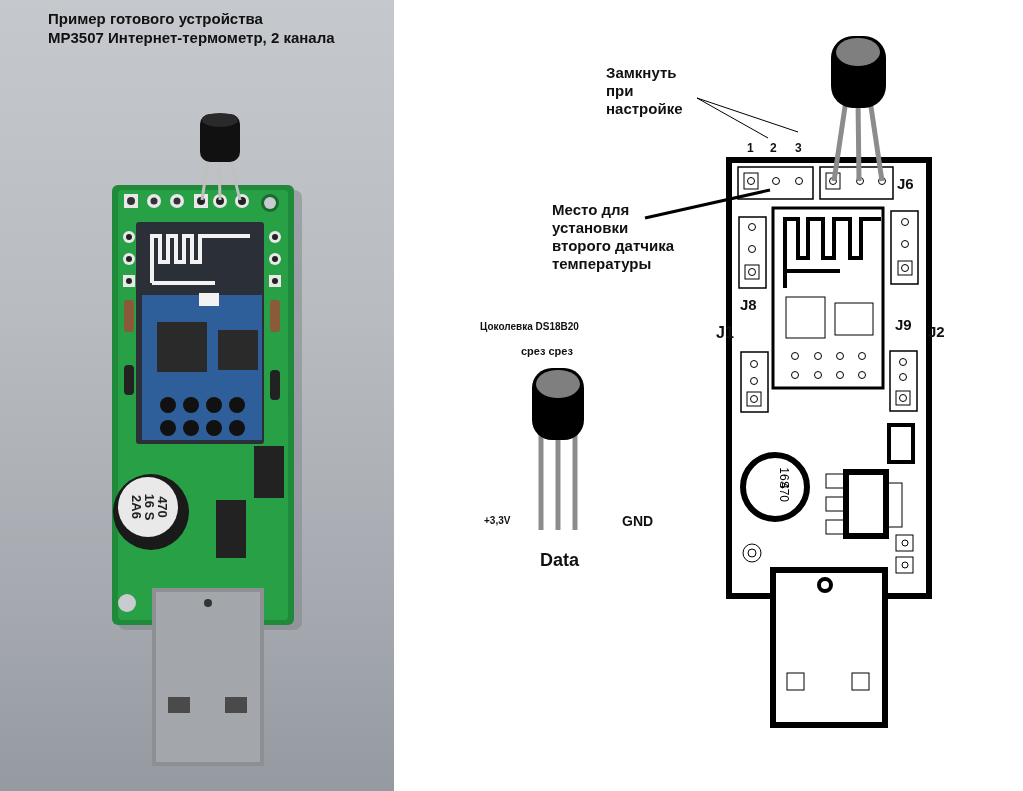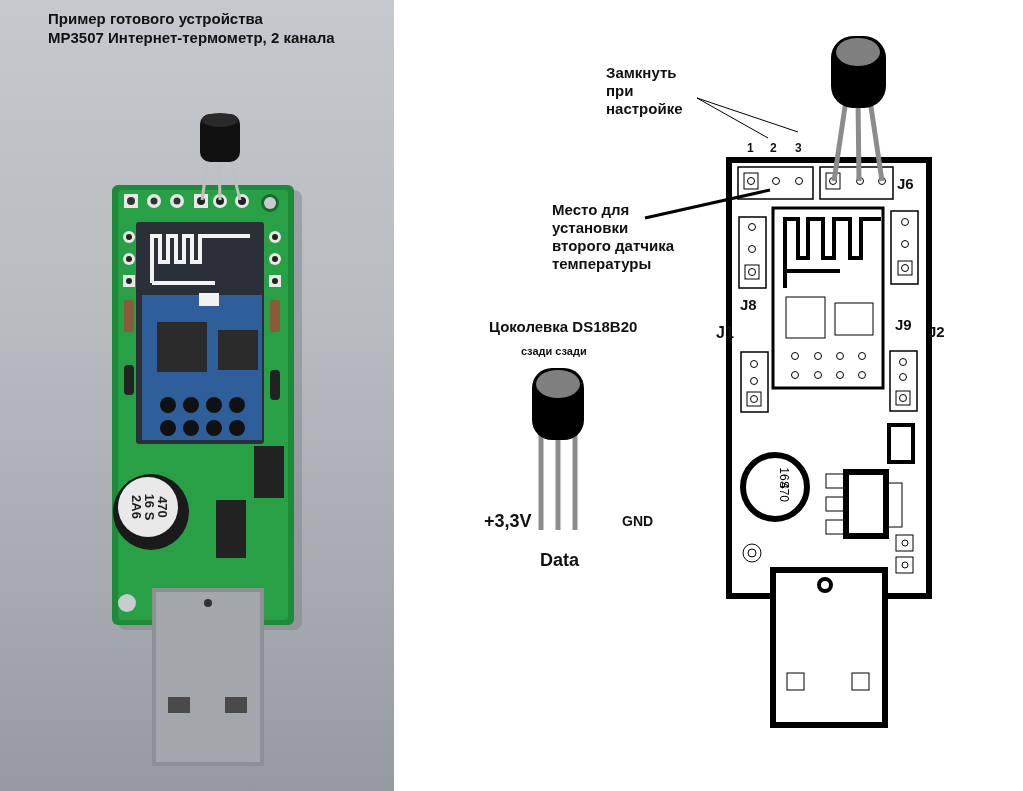--- a/index.html
+++ b/index.html
@@ -234,17 +234,17 @@
   <div>второго датчика</div>
   <div>температуры</div>
 </div>
 
 <div class="lbl" style="left:897px;top:175px;font-size:15px;">J6</div>
 <div class="lbl" style="left:740px;top:296px;font-size:15px;">J8</div>
 <div class="lbl" style="left:895px;top:280px;font-size:15px;margin-top:36px;">J9</div>
 <div class="lbl" style="left:716px;top:324px;font-size:16px;">J1</div>
 <div class="lbl" style="left:893px;top:323px;font-size:15px;margin-left:35px;">J2</div>
 
-<div class="lbl" style="left:480px;top:318px;font-size:15px;margin-left:9px;">Цоколевка DS18B20</div>
-<div class="lbl" style="left:521px;top:342px;font-size:11px;">сзади сзади</div>
-<div class="lbl" style="left:484px;top:512px;font-size:18px;">+3,3V</div>
+<div class="lbl" style="left:480px;top:318px;font-size:10px;">Цоколевка DS18B20</div>
+<div class="lbl" style="left:521px;top:342px;font-size:11px;">срез срез</div>
+<div class="lbl" style="left:484px;top:512px;font-size:10px;">+3,3V</div>
 <div class="lbl" style="left:622px;top:512px;font-size:14px;">GND</div>
 <div class="lbl" style="left:540px;top:551px;font-size:18px;">Data</div>
 
 </body></html>

